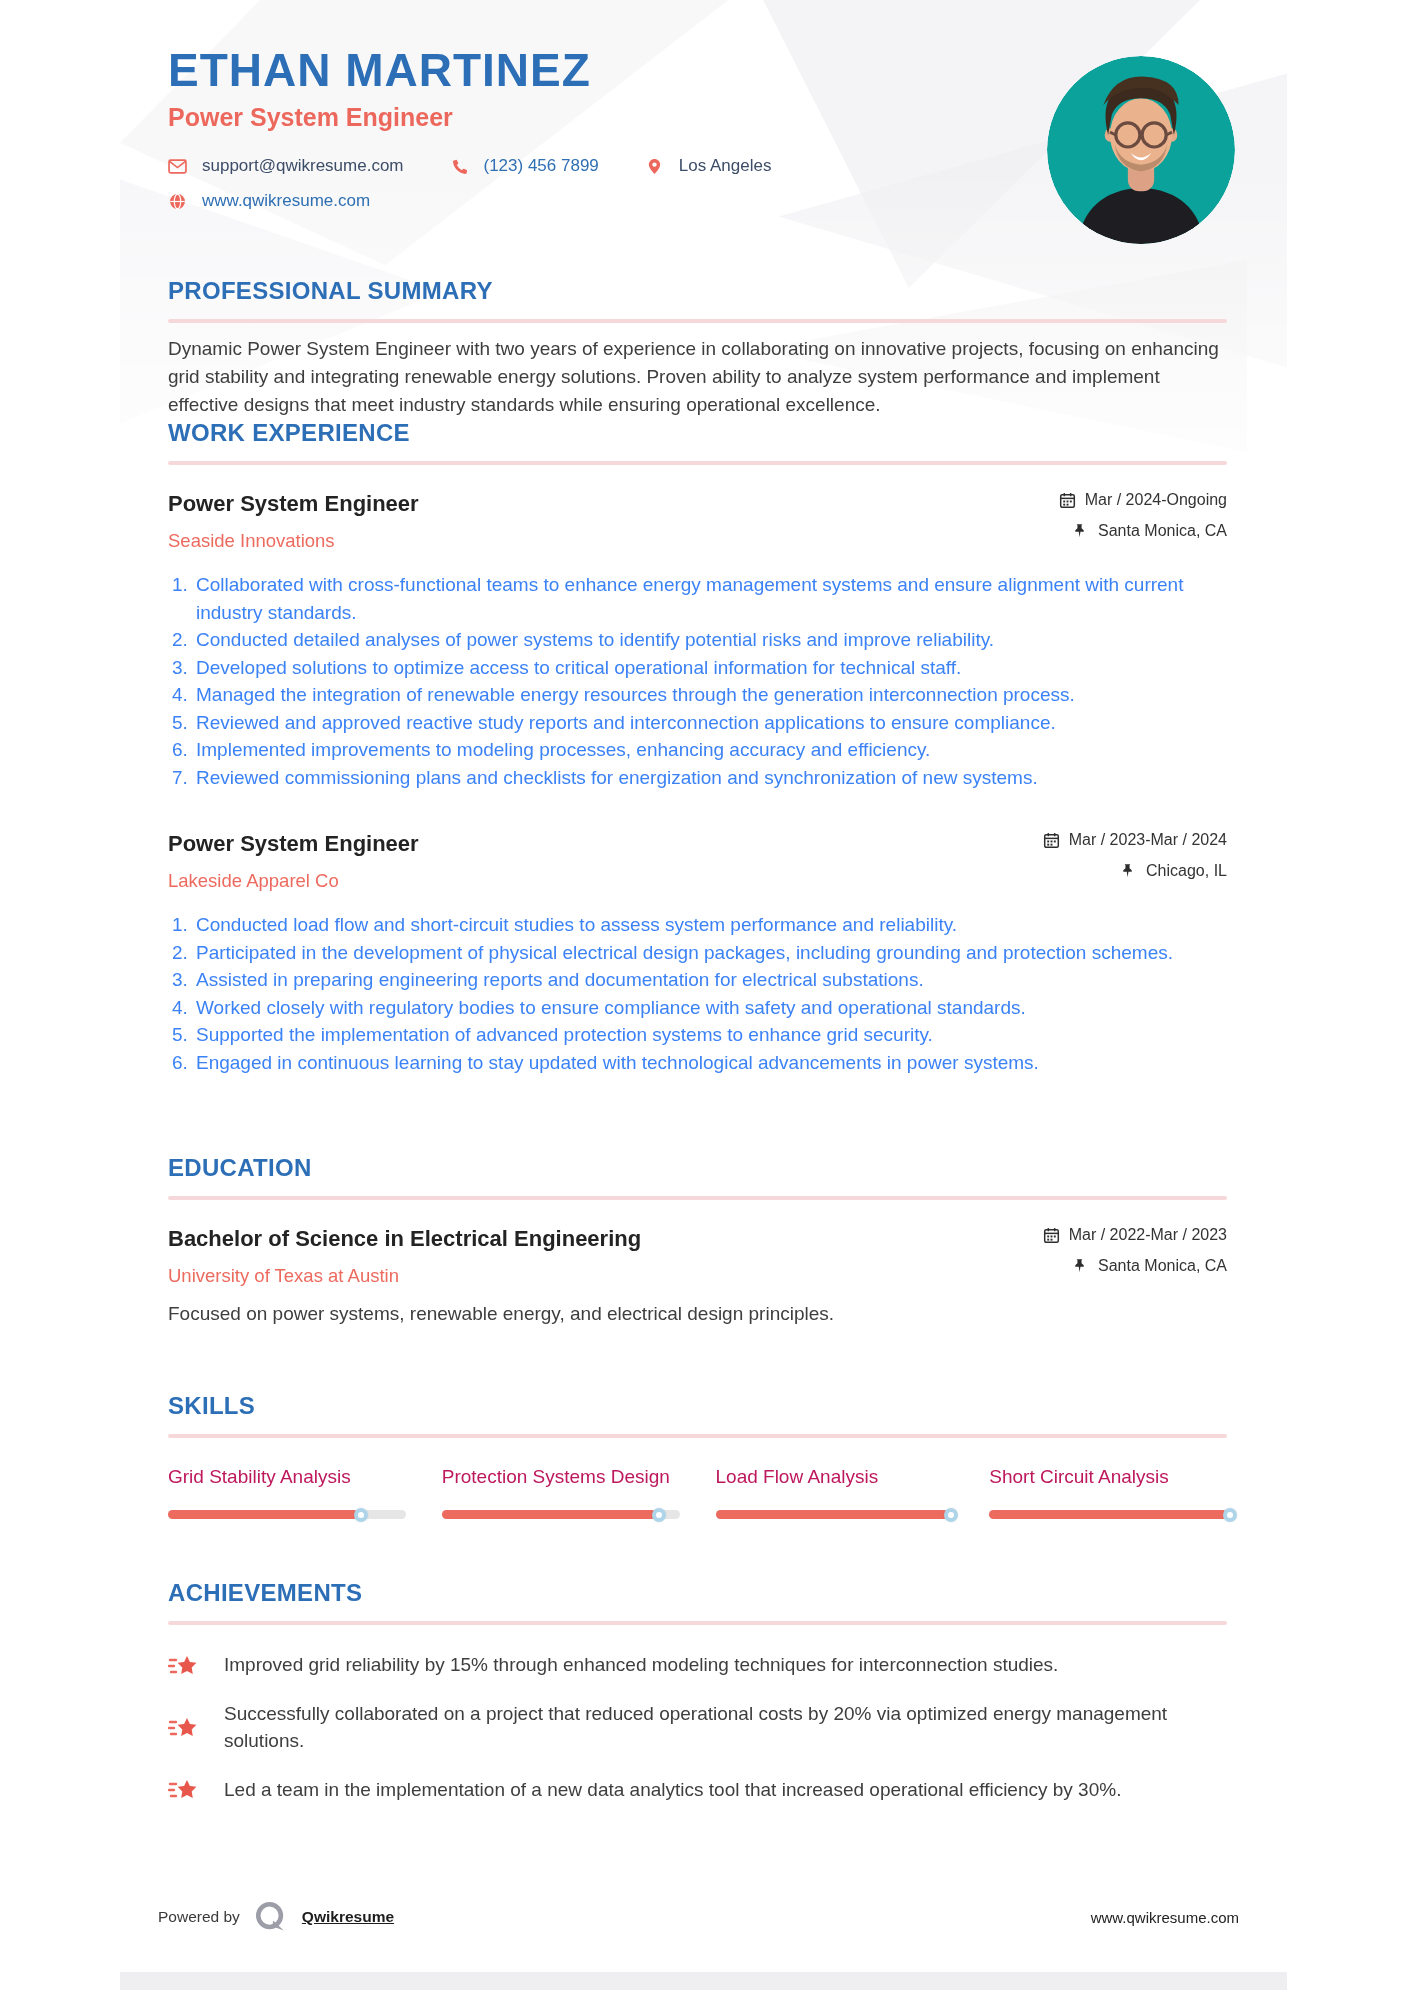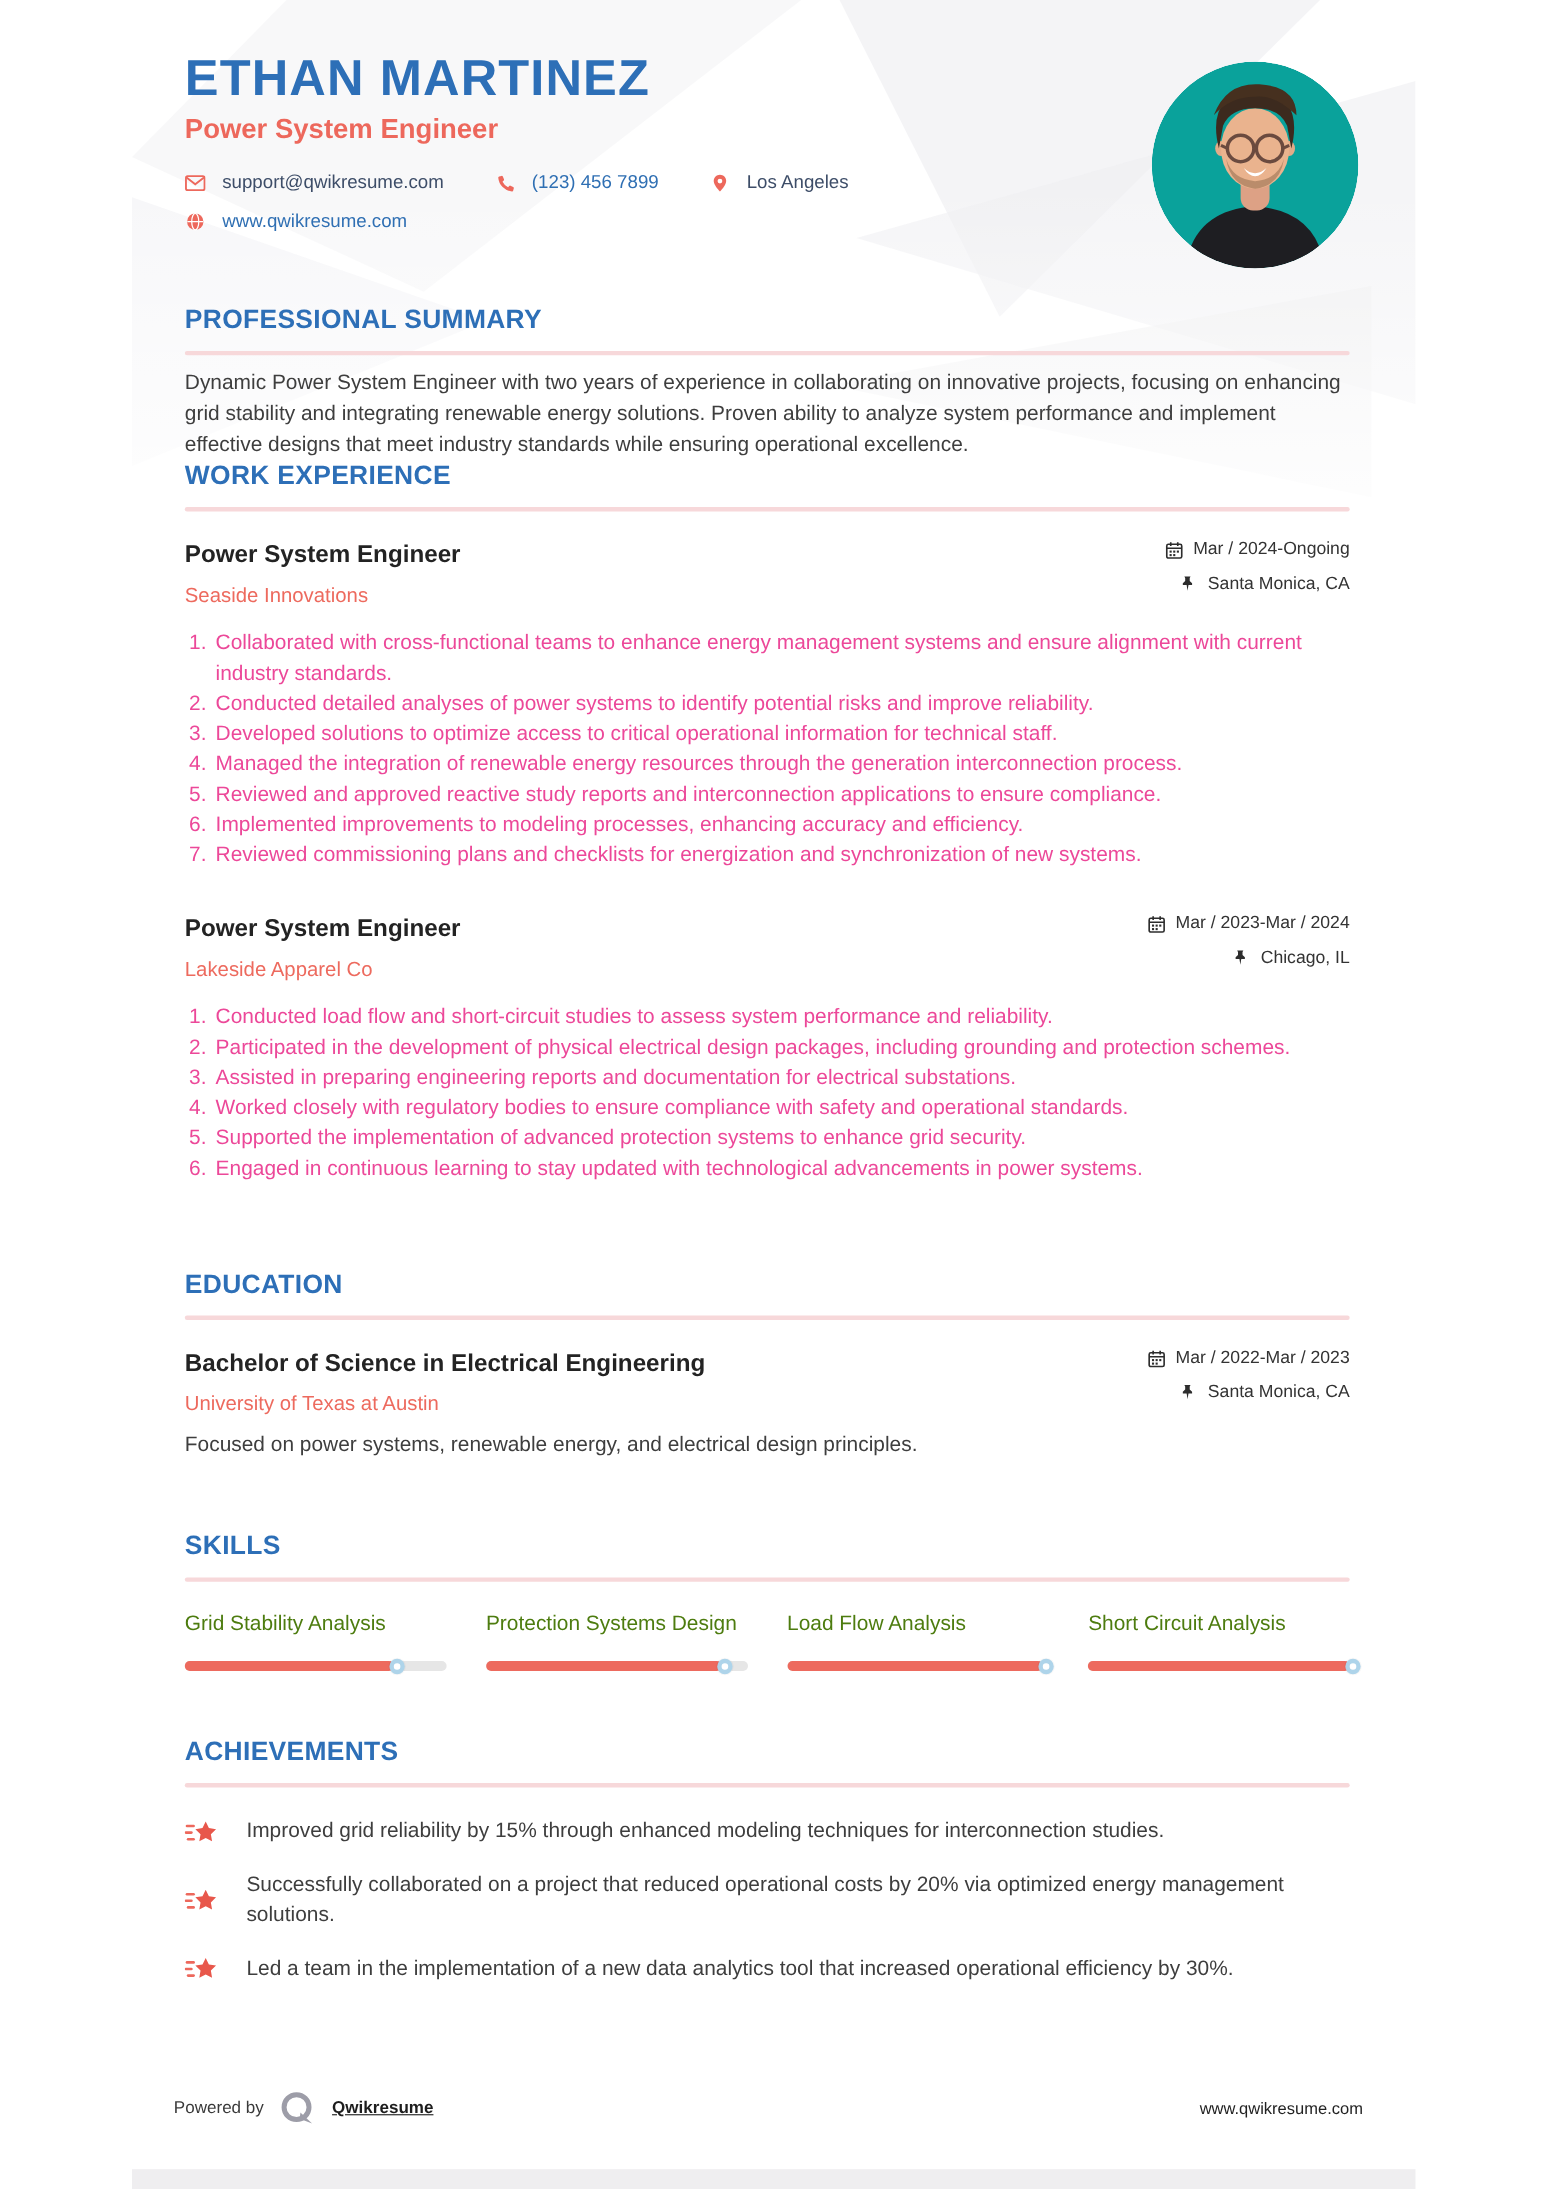--- a/index.html
+++ b/index.html
@@ -53,25 +53,25 @@
   .entry { margin-top:26px; }
   .entry-top { display:flex; justify-content:space-between; align-items:flex-start; }
   .entry-title { font-size:22px; font-weight:600; color:#232323; }
   .entry-company { margin-top:13px; font-size:18.5px; color:#ed6a5e; }
   .entry-meta { text-align:right; }
   .meta-line { display:flex; justify-content:flex-end; align-items:center; gap:9px;
     font-size:16px; color:#333333; margin-bottom:13px; }
   .meta-line .m-icon { display:inline-flex; width:17px; height:17px; }
 
   ol.bullets { margin-top:18px; padding-left:25px; list-style:decimal outside; }
-  ol.bullets li { font-size:19px; line-height:27.5px; color:#ec4899; padding-left:3px; }
+  ol.bullets li { font-size:19px; line-height:27.5px; color:#3b82f6; padding-left:3px; }
 
   
   .skills-grid { display:grid; grid-template-columns:repeat(4,1fr); column-gap:36px; margin-top:28px; }
-  .skill-name { font-size:19px; color:#4d7c0f; }
+  .skill-name { font-size:19px; color:#be185d; }
   .skill-track { position:relative; margin-top:22px; height:9px; background:#e6e6e6; border-radius:5px; }
   .skill-fill { position:relative; height:9px; background:#ed6a5e; border-radius:5px; }
   .skill-knob { position:absolute; right:-10px; top:50%; transform:translateY(-50%);
     width:14px; height:14px; background:#ffffff; border:4px solid #aed4ea; border-radius:50%;
     box-shadow:0 0 0 1px rgba(0,0,0,0.03); }
 
   
   .ach-list { margin-top:26px; }
   .ach-item { display:flex; align-items:center; gap:26px; margin-bottom:21px; }
   .ach-icon { flex:0 0 auto; width:30px; height:25px; margin-top:2px; }

